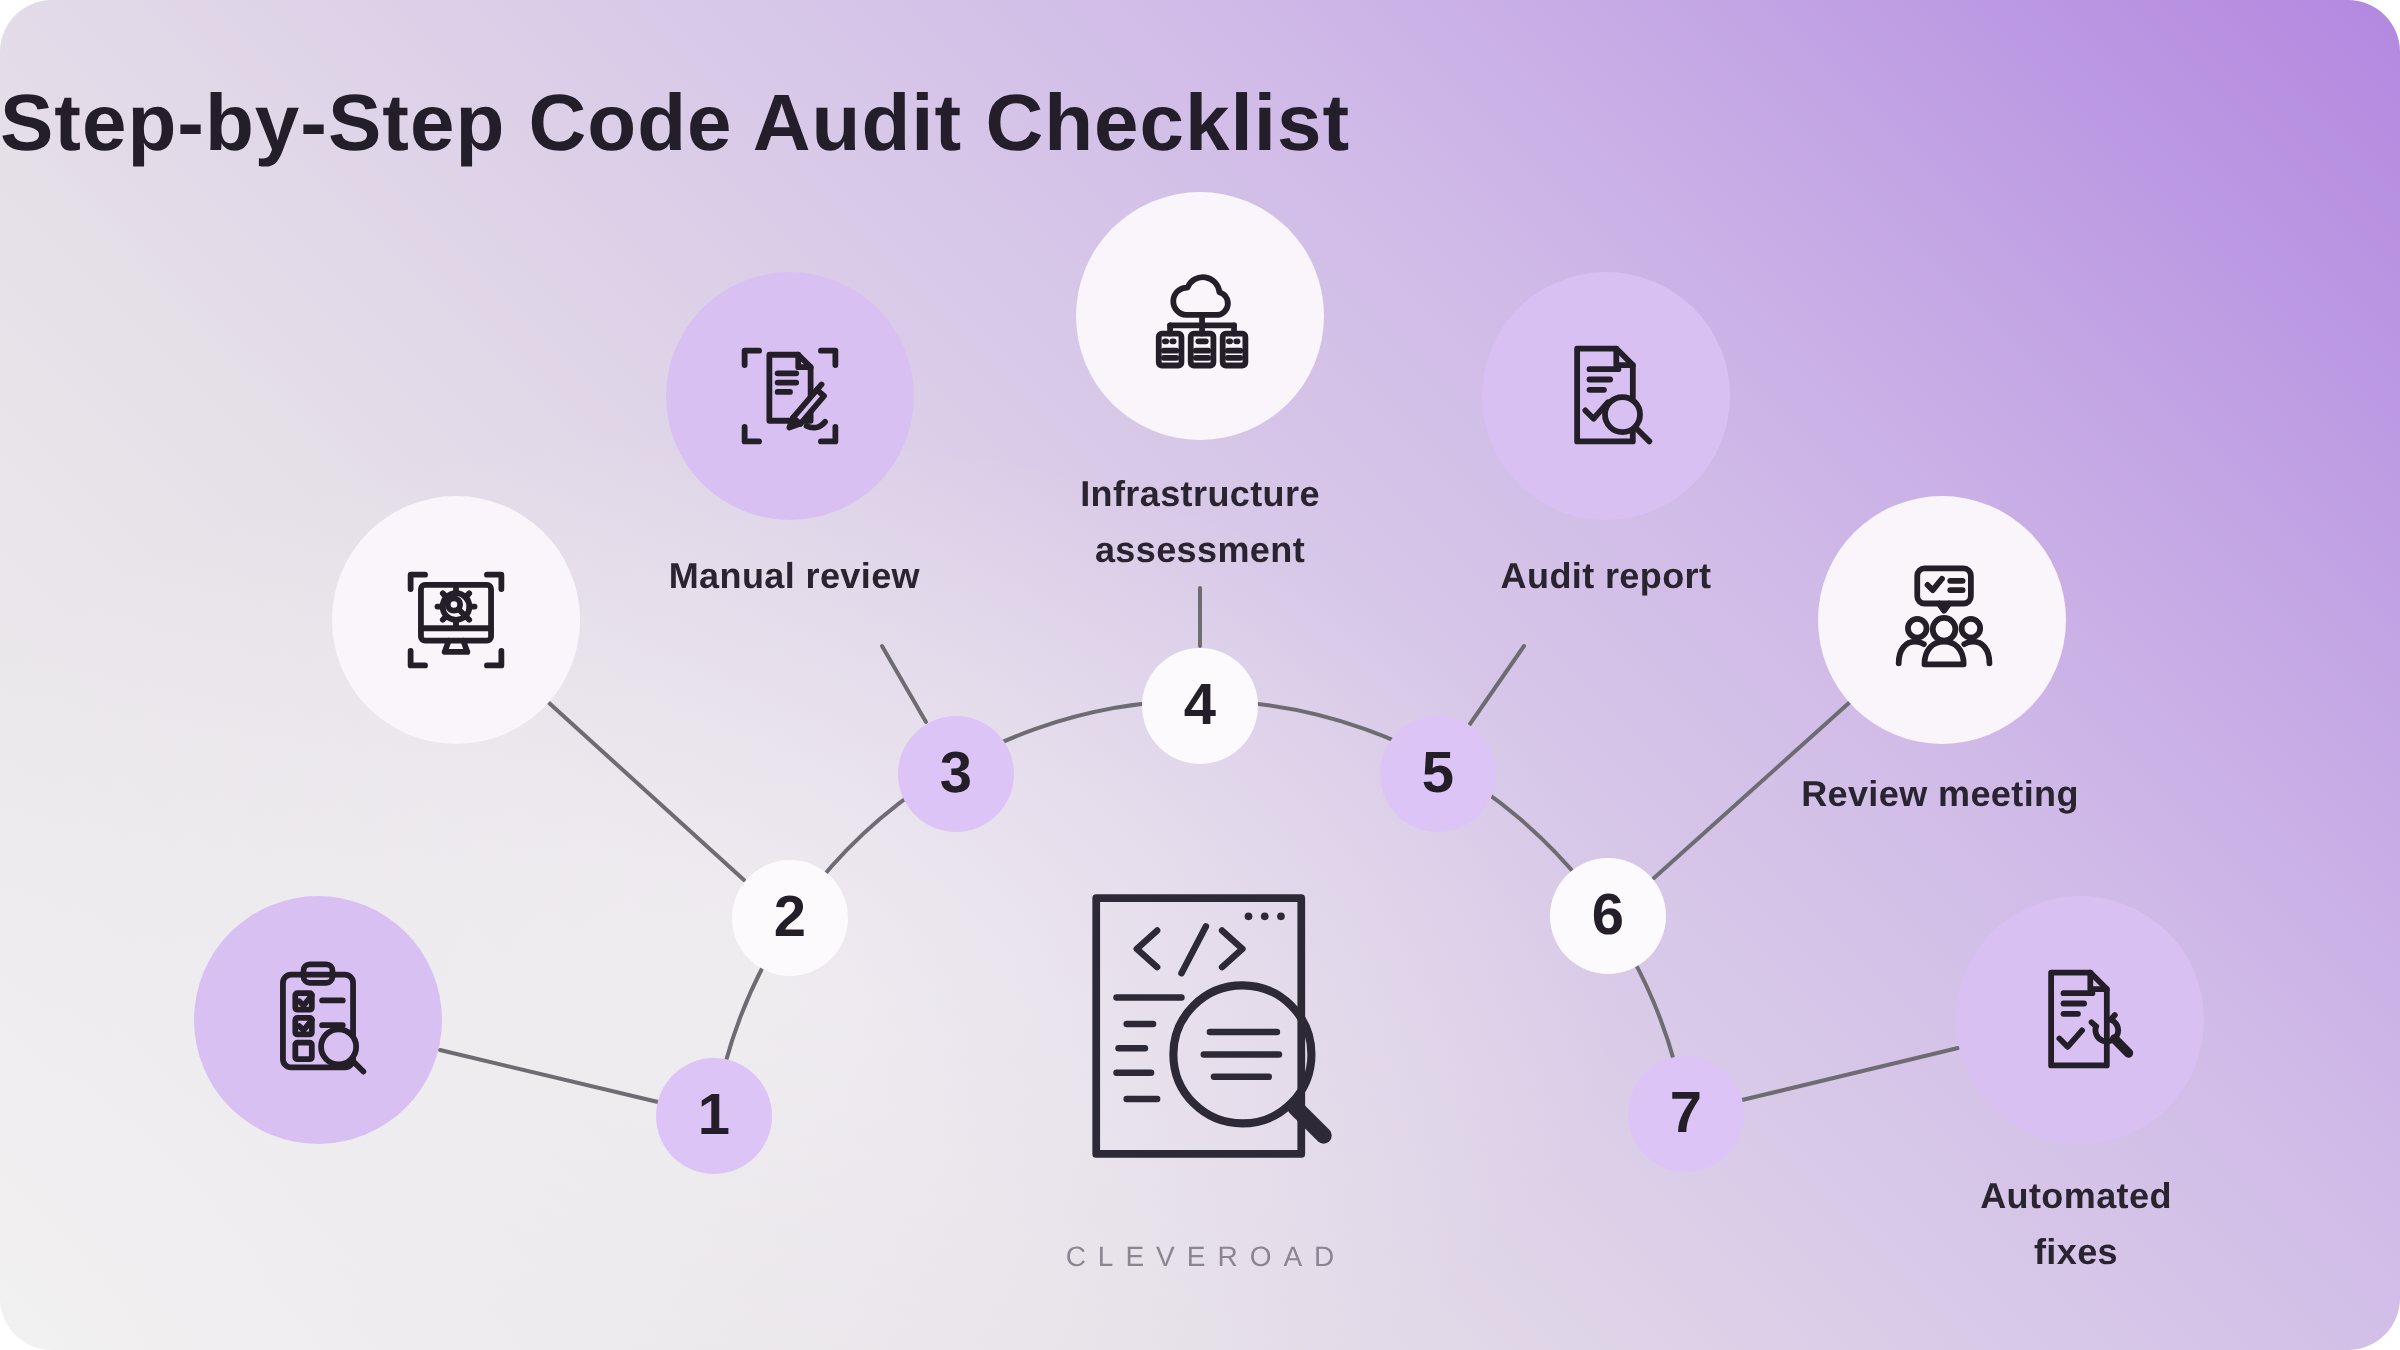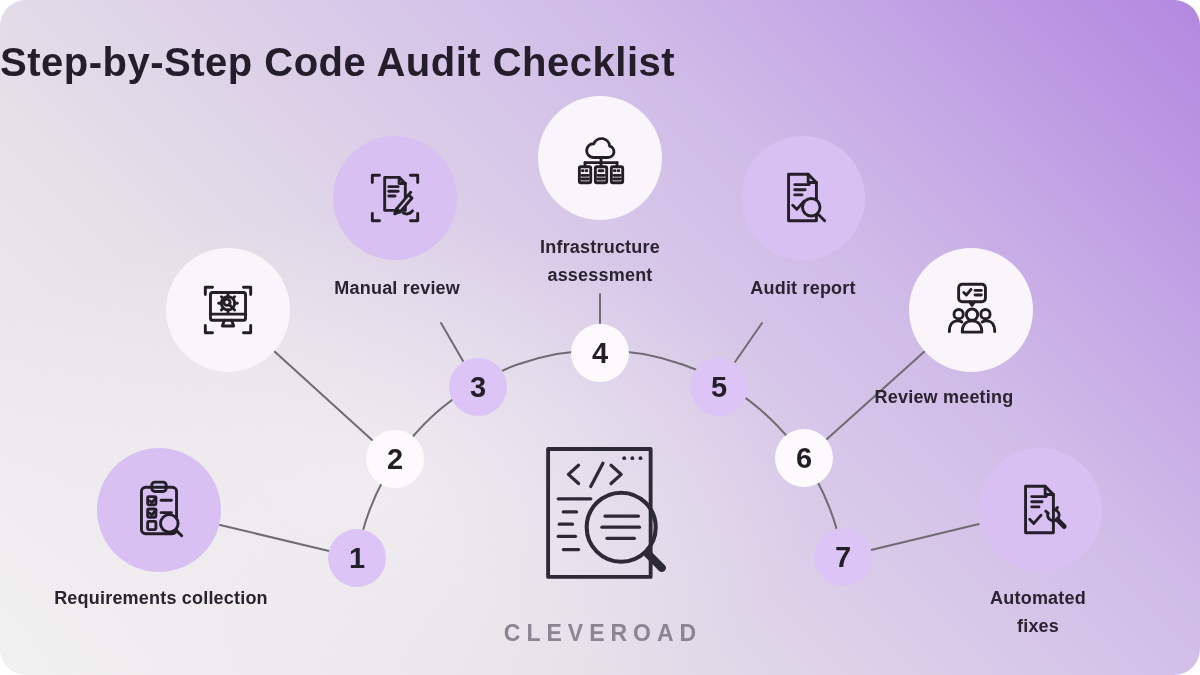--- a/index.html
+++ b/index.html
@@ -26,25 +26,25 @@
   .n1{left:328px;top:529px;} .n2{left:366px;top:430px;} .n3{left:449px;top:358px;}
   .n4{left:571px;top:324px;} .n5{left:690px;top:358px;} .n6{left:775px;top:429px;}
   .n7{left:814px;top:528px;}
   .label{position:absolute;transform:translateX(-50%);text-align:center;
     font-size:18px;font-weight:bold;color:#2a2330;line-height:28px;letter-spacing:.2px;}
   .l1{left:161px;top:584px;width:215px;}
   .l2{left:226px;top:383px;width:160px;}
   .l3{left:395px;top:274px;width:130px;text-align:right;}
   .l4{left:600px;top:233px;width:205px;}
   .l5{left:803px;top:274px;width:110px;}
-  .l6{left:944px;top:383px;width:140px;}
+  .l6{left:970px;top:383px;width:140px;}
   .l7{left:1038px;top:584px;width:140px;}
   .center-icon{position:absolute;left:546px;top:447px;width:124px;height:134px;}
   .brand{position:absolute;top:620px;left:0;width:100%;text-align:center;
-    font-size:23px;font-weight:bold;letter-spacing:6px;color:#8b8492;text-indent:6px;}
+    font-size:14px;font-weight:normal;letter-spacing:6px;color:#8b8492;text-indent:6px;}
   .iko{stroke:#241e29;fill:none;stroke-width:2.8;stroke-linecap:round;stroke-linejoin:round;}
   .ckt{stroke:#2e2936;fill:none;stroke-linecap:round;stroke-linejoin:round;}
 </style>
 </head>
 <body>
 
 <div class="canvas">
 
   <svg class="connectors" width="1200" height="675" viewBox="0 0 1200 675">
     <g stroke="#6f6b72" stroke-width="2" fill="none" stroke-linecap="round">
@@ -72,21 +72,20 @@
         <rect x="21" y="31" width="8" height="8" rx="1"></rect>
         <path d="M23 35 l2 2 4-5"></path>
           <path d="M34 34.5 h10"></path>
         <rect x="21" y="43" width="8" height="8" rx="1"></rect>
         <path d="M34 47 h3.5"></path>
         <circle cx="42" cy="45" r="8.5" fill="#d8c1f2"></circle>
         <path d="M48.5 51.5 L54 57"></path>
       </g>
     </svg>
   </div>
-  <div class="label l1">Requirements collection</div>
   <div class="num np n1">1</div>
 
   <div class="icon-circle cl ic2">
     <svg width="66" height="66" viewBox="0 0 64 64">
       <g class="iko">
         <path d="M10 17 v-7 h7"></path>
           <path d="M47 10 h7 v7"></path>
         <path d="M54 47 v7 h-7"></path>
           <path d="M17 54 h-7 v-7"></path>
         <rect x="15" y="15" width="34" height="27" rx="2"></rect>

